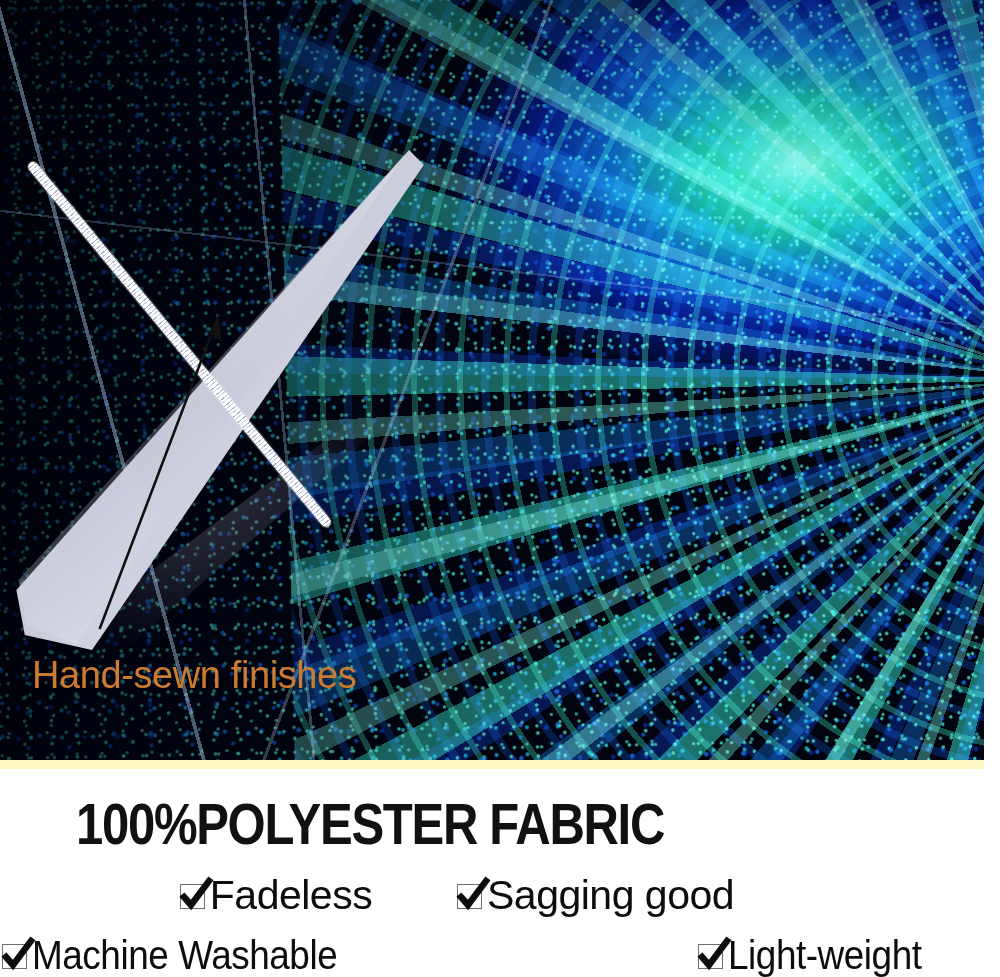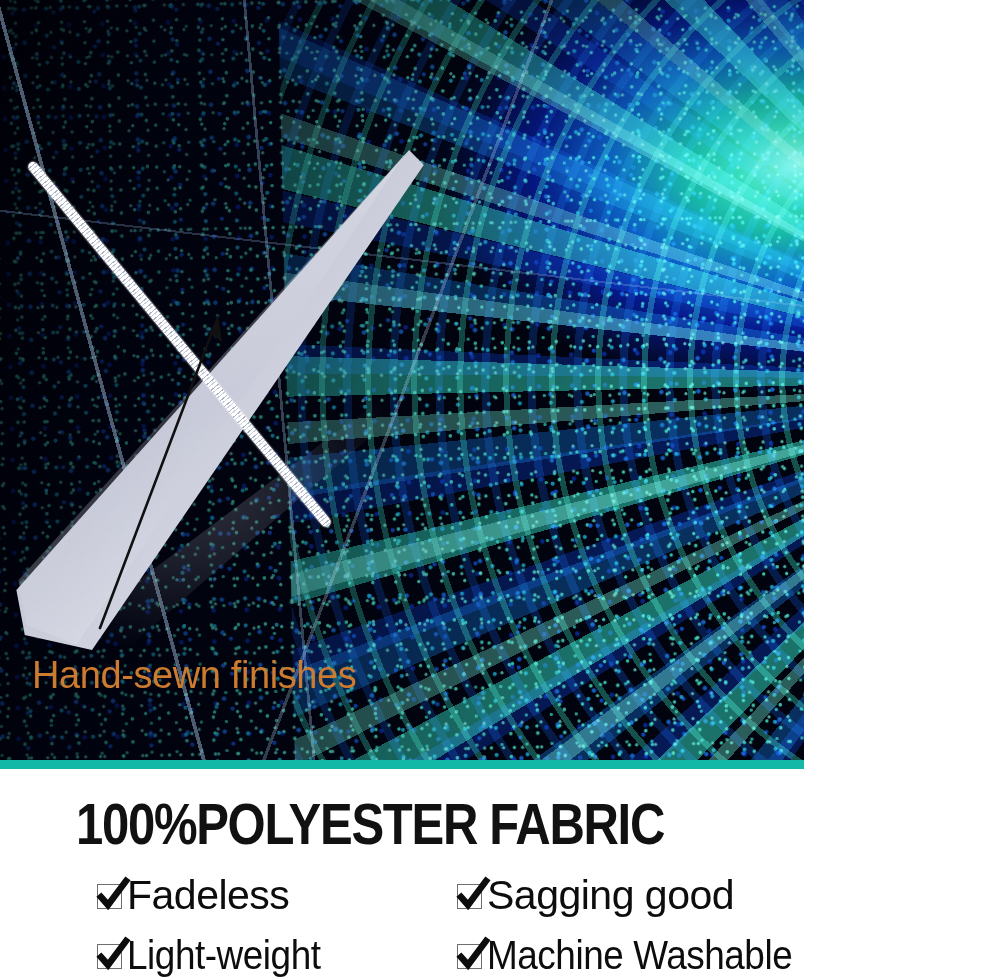--- a/index.html
+++ b/index.html
@@ -7,23 +7,23 @@
     margin: 0;
     padding: 0;
     background: #ffffff;
   }
   body {
     font-family: "Liberation Sans", sans-serif;
   }
 
   .canvas {
     position: relative;
-    width: 804px;
+    width: 984px;
     height: 977px;
-    background: #14b8a6;
+    background: #fef9c3;
     overflow: hidden;
   }
 
   
   .photo-area {
     position: absolute;
     left: 0;
     top: 0;
     width: 1000px;
     height: 760px;
@@ -251,21 +251,21 @@
   .spec-row {
     display: flex;
     height: 60px;
     align-items: center;
   }
   .spec-cell {
     display: flex;
     align-items: center;
     white-space: nowrap;
   }
-  .spec-cell.col-left  { width: 455px; padding-left: 95px; box-sizing: border-box; }
+  .spec-cell.col-left  { width: 455px; padding-left: 95px; box-sizing: border-box; justify-content: center; }
   .spec-cell.col-right { width: 545px; padding-left: 0px;  box-sizing: border-box; }
 
   .checkbox-icon {
     position: relative;
     width: 30px;
     height: 30px;
     flex: 0 0 30px;
     margin-right: 2px;
     display: inline-block;
   }
@@ -353,37 +353,37 @@
             <span class="box"></span>
             <svg width="34" height="34" viewBox="0 0 34 34">
               <path d="M6 17 L13 25 L31 1" fill="none" stroke="#0d0d0d" stroke-width="6.5" stroke-linecap="square" stroke-linejoin="miter"></path>
             </svg>
           </span>
           <span class="spec-label">Sagging good</span>
         </div>
       </div>
 
       <div class="spec-row row-2">
+        <div class="spec-cell col-right">
+          <span class="checkbox-icon">
+            <span class="box"></span>
+            <svg width="34" height="34" viewBox="0 0 34 34">
+              <path d="M6 17 L13 25 L31 1" fill="none" stroke="#0d0d0d" stroke-width="6.5" stroke-linecap="square" stroke-linejoin="miter"></path>
+            </svg>
+          </span>
+          <span class="spec-label">Machine Washable</span>
+        </div>
+
         <div class="spec-cell col-left">
           <span class="checkbox-icon">
             <span class="box"></span>
             <svg width="34" height="34" viewBox="0 0 34 34">
               <path d="M6 17 L13 25 L31 1" fill="none" stroke="#0d0d0d" stroke-width="6.5" stroke-linecap="square" stroke-linejoin="miter"></path>
             </svg>
           </span>
           <span class="spec-label">Light-weight</span>
         </div>
-
-        <div class="spec-cell col-right">
-          <span class="checkbox-icon">
-            <span class="box"></span>
-            <svg width="34" height="34" viewBox="0 0 34 34">
-              <path d="M6 17 L13 25 L31 1" fill="none" stroke="#0d0d0d" stroke-width="6.5" stroke-linecap="square" stroke-linejoin="miter"></path>
-            </svg>
-          </span>
-          <span class="spec-label">Machine Washable</span>
-        </div>
       </div>
 
     </div>
   </div>
 
 </div>
 
 </body></html>

